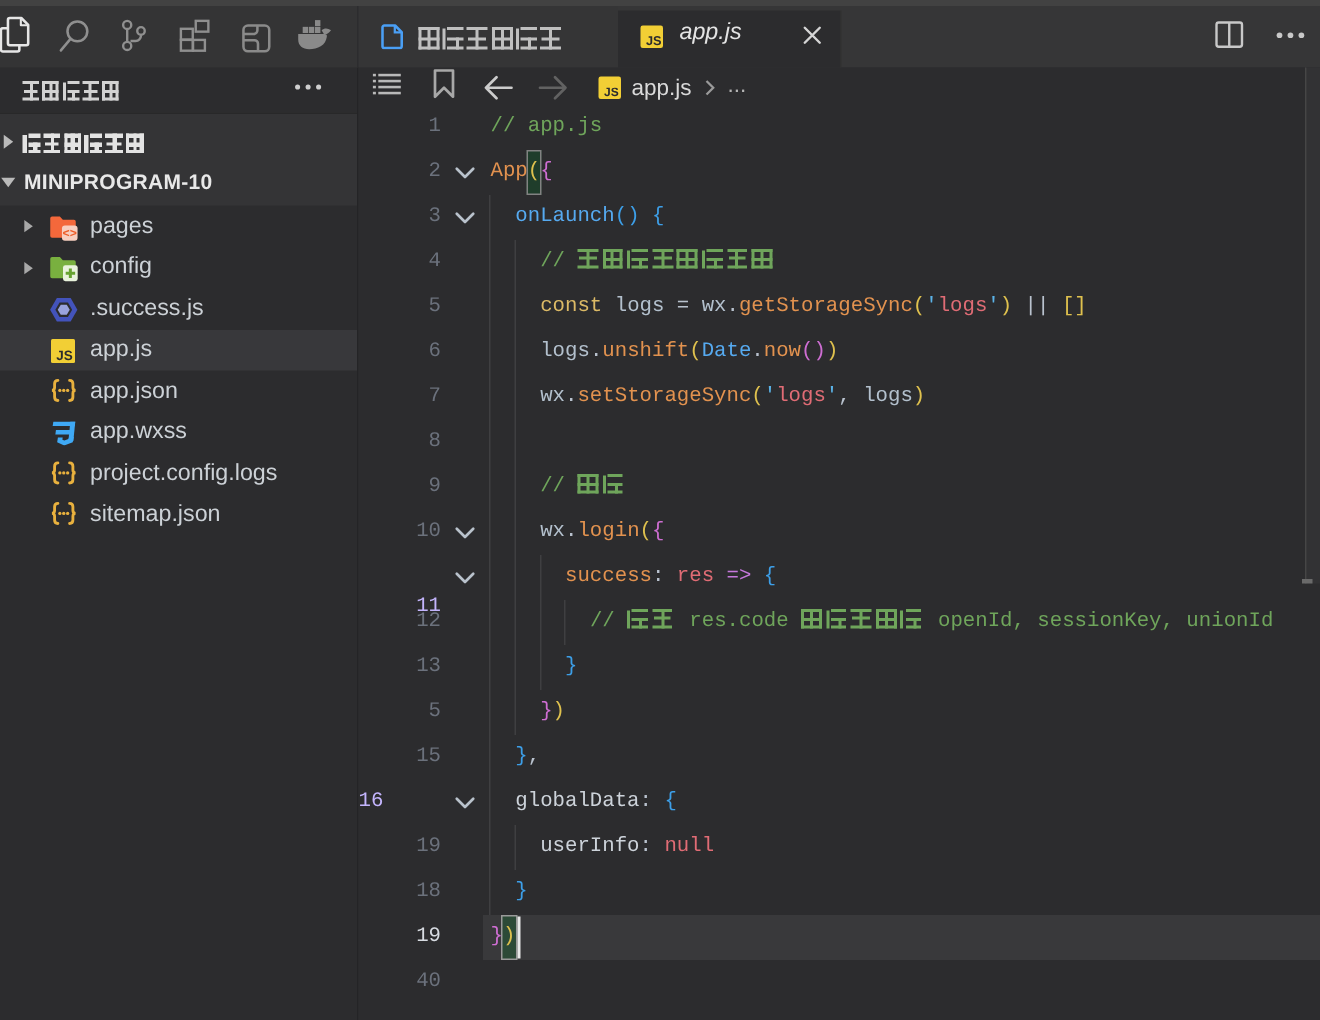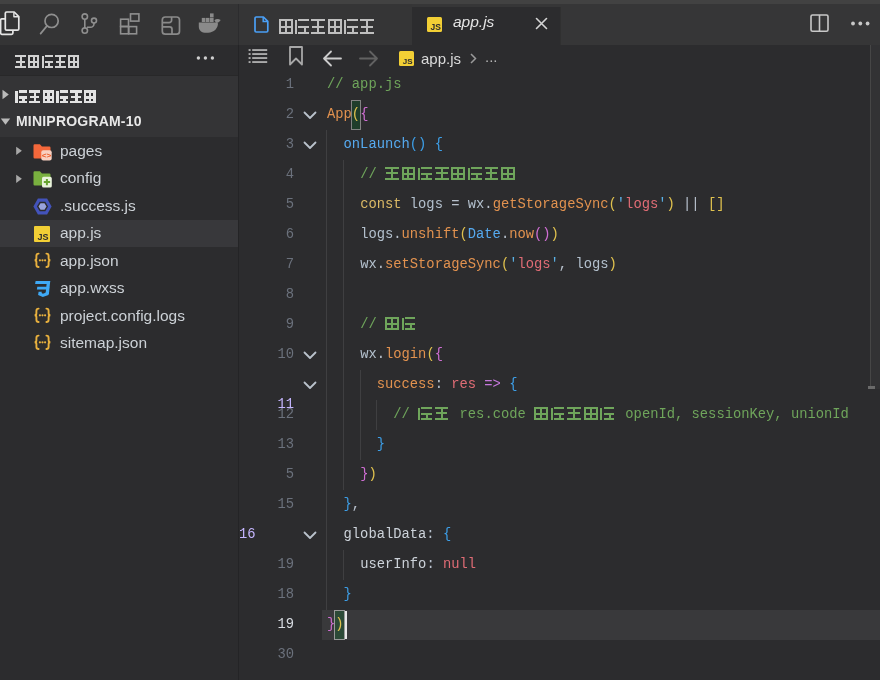--- a/index.html
+++ b/index.html
@@ -236,21 +236,21 @@
 <div class="abs" style="left:239px;top:340px;width:55px;text-align:right;font:13.8px 'Liberation Mono',monospace;line-height:30px;color:#6b717c">10</div>
 <div class="abs" style="left:239px;top:390px;width:55px;text-align:right;font:13.8px 'Liberation Mono',monospace;line-height:30px;color:#c4b5fd">11</div>
 <div class="abs" style="left:239px;top:400px;width:55px;text-align:right;font:13.8px 'Liberation Mono',monospace;line-height:30px;color:#6b717c">12</div>
 <div class="abs" style="left:239px;top:430px;width:55px;text-align:right;font:13.8px 'Liberation Mono',monospace;line-height:30px;color:#6b717c">13</div>
 <div class="abs" style="left:239px;top:460px;width:55px;text-align:right;font:13.8px 'Liberation Mono',monospace;line-height:30px;color:#6b717c">5</div>
 <div class="abs" style="left:239px;top:490px;width:55px;text-align:right;font:13.8px 'Liberation Mono',monospace;line-height:30px;color:#6b717c">15</div>
 <div class="abs" style="left:239px;top:520px;width:55px;font:13.8px 'Liberation Mono',monospace;line-height:30px;color:#c4b5fd">16</div>
 <div class="abs" style="left:239px;top:550px;width:55px;text-align:right;font:13.8px 'Liberation Mono',monospace;line-height:30px;color:#6b717c">19</div>
 <div class="abs" style="left:239px;top:580px;width:55px;text-align:right;font:13.8px 'Liberation Mono',monospace;line-height:30px;color:#6b717c">18</div>
 <div class="abs" style="left:239px;top:610px;width:55px;text-align:right;font:13.8px 'Liberation Mono',monospace;line-height:30px;color:#d8dce2">19</div>
-<div class="abs" style="left:239px;top:640px;width:55px;text-align:right;font:13.8px 'Liberation Mono',monospace;line-height:30px;color:#6b717c">30</div>
+<div class="abs" style="left:239px;top:640px;width:55px;text-align:right;font:13.8px 'Liberation Mono',monospace;line-height:30px;color:#6b717c">40</div>
 <svg class="abs" style="left:303px;top:110.5px" width="14" height="9" viewBox="0 0 14 9">
 <path d="M1.5,1.5 L7,7 L12.5,1.5" fill="none" stroke="#b9c2cc" stroke-width="1.8" stroke-linecap="round" stroke-linejoin="round"></path>
   </svg>
 <svg class="abs" style="left:303px;top:140.5px" width="14" height="9" viewBox="0 0 14 9">
 <path d="M1.5,1.5 L7,7 L12.5,1.5" fill="none" stroke="#b9c2cc" stroke-width="1.8" stroke-linecap="round" stroke-linejoin="round"></path>
   </svg>
 <svg class="abs" style="left:303px;top:350.5px" width="14" height="9" viewBox="0 0 14 9">
 <path d="M1.5,1.5 L7,7 L12.5,1.5" fill="none" stroke="#b9c2cc" stroke-width="1.8" stroke-linecap="round" stroke-linejoin="round"></path>
   </svg>
 <svg class="abs" style="left:303px;top:380.5px" width="14" height="9" viewBox="0 0 14 9">

